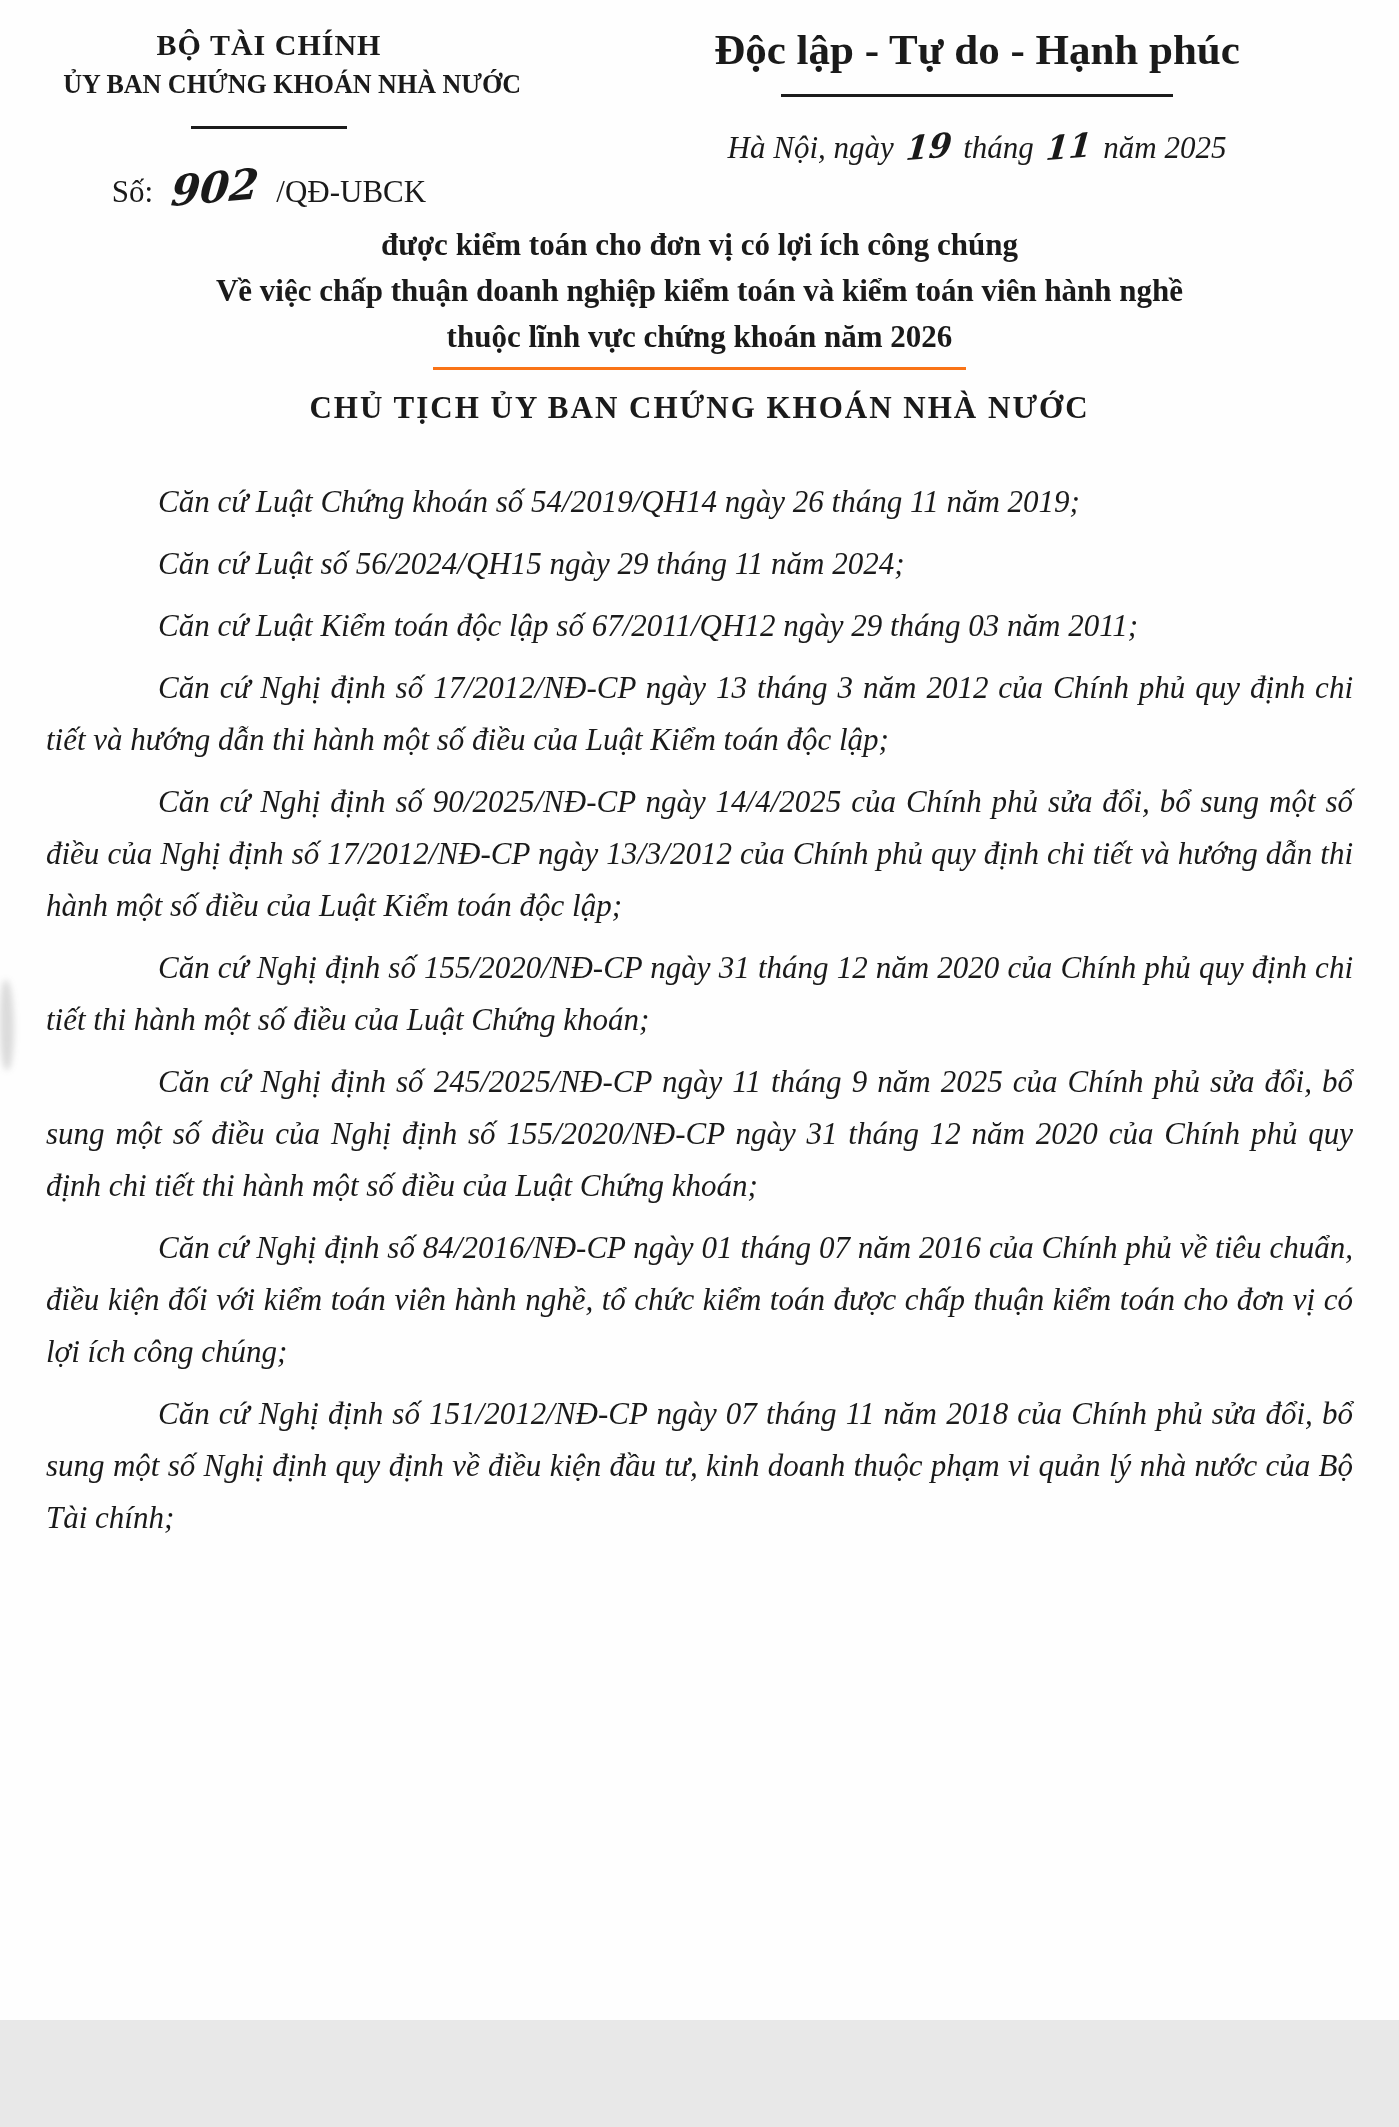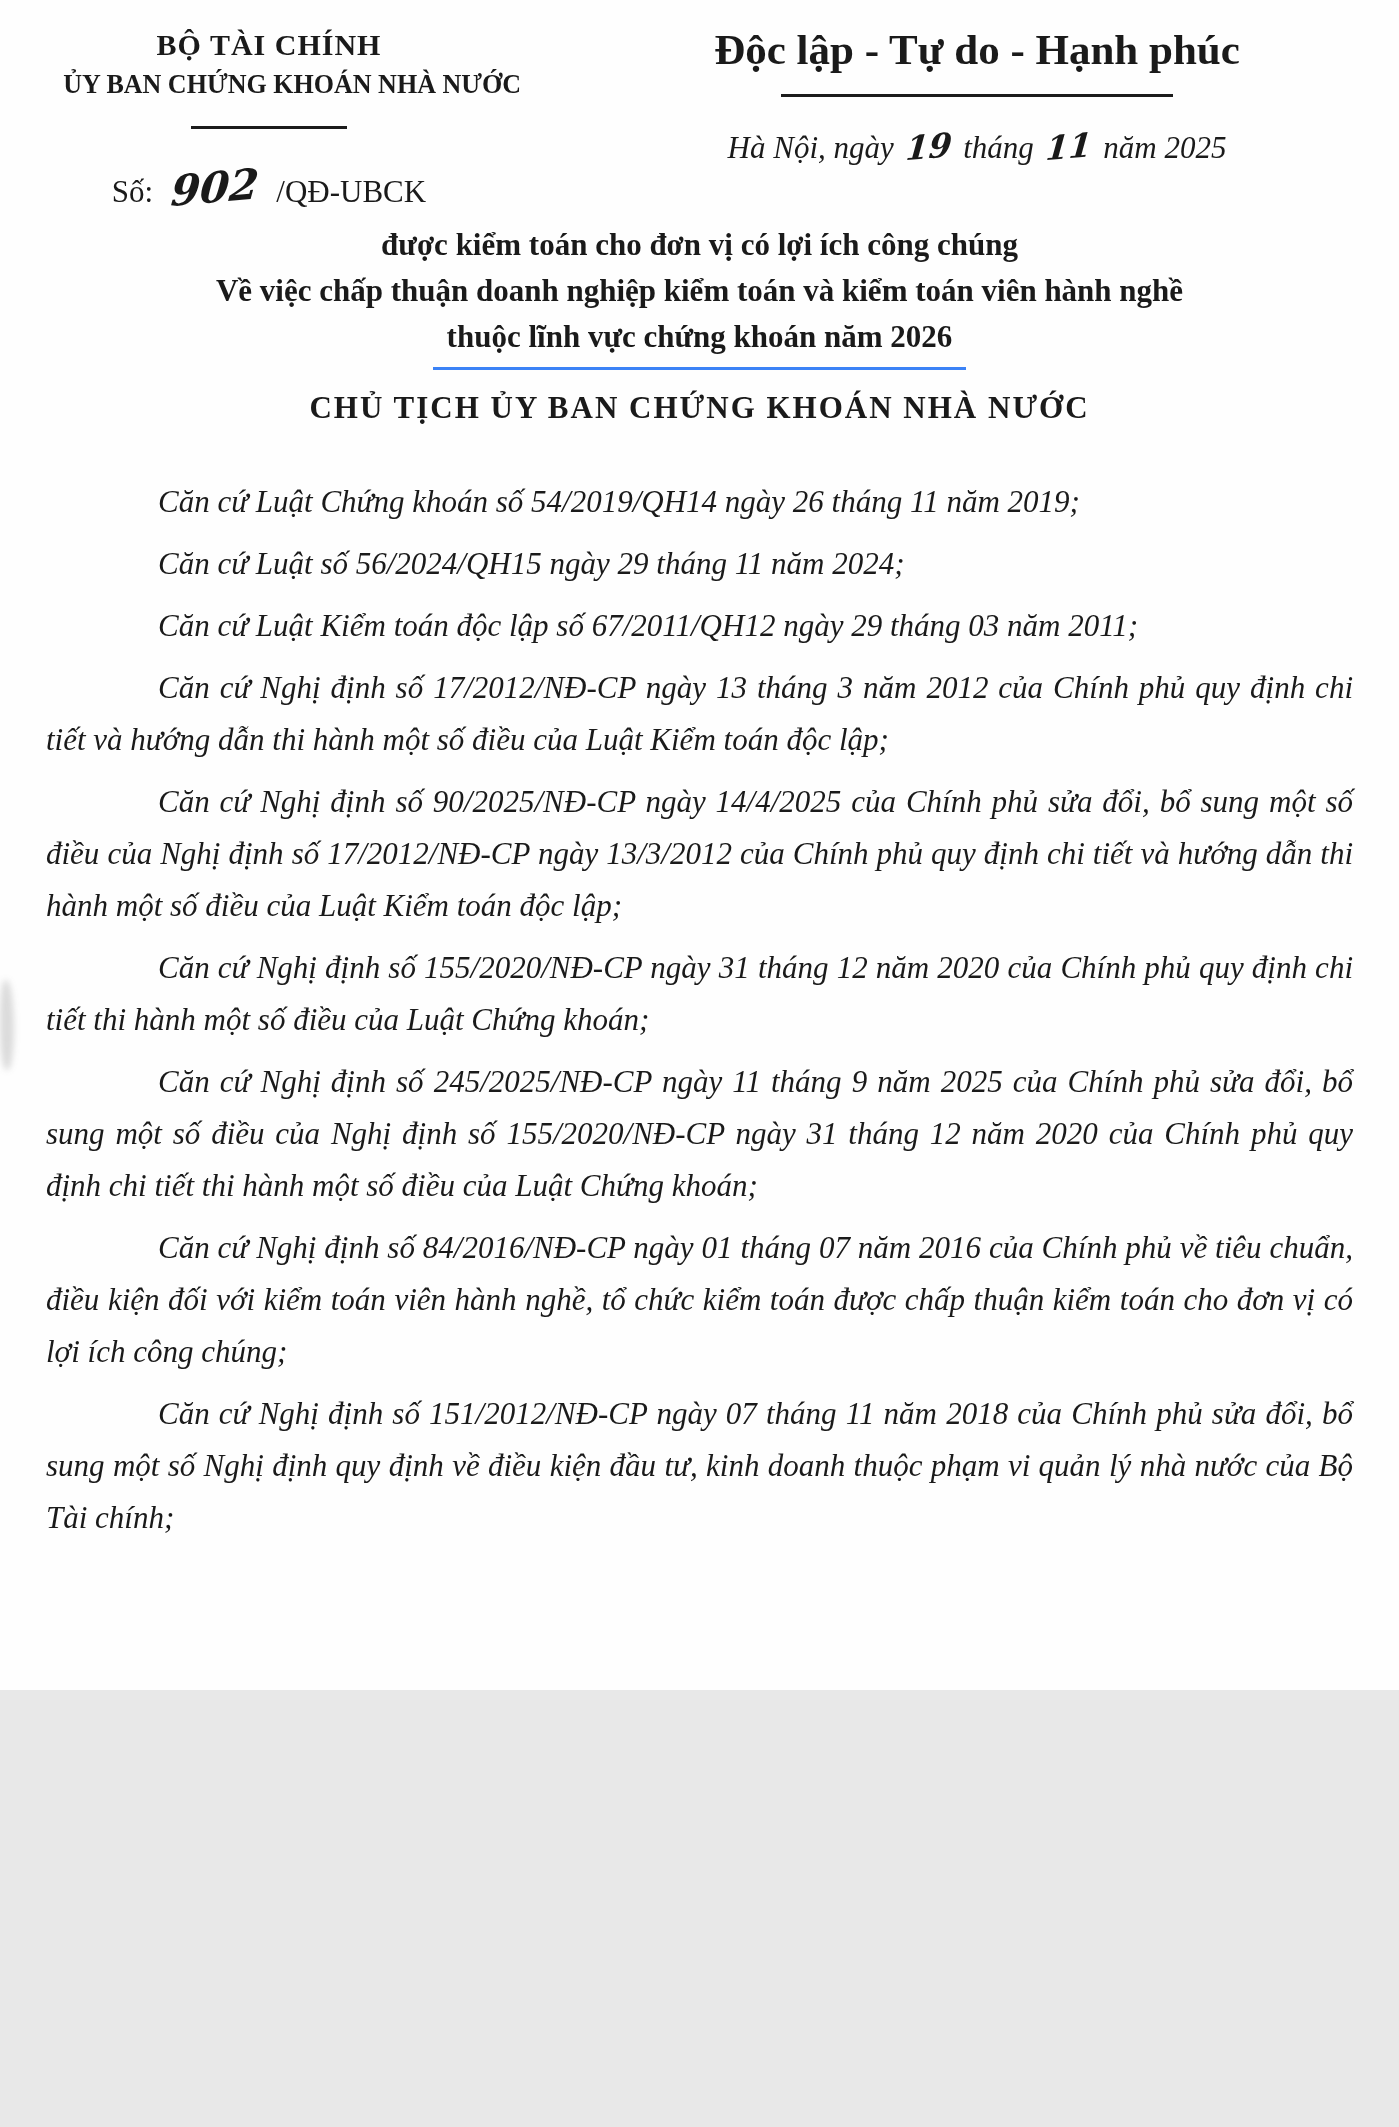--- a/index.html
+++ b/index.html
@@ -3,21 +3,21 @@
 <meta charset="utf-8">
 <style>
   html, body {
     margin: 0;
     padding: 0;
     background: #e8e8e8;
   }
   .page {
     position: relative;
     width: 1399px;
-    height: 1690px;
+    height: 2020px;
     margin: 0 auto;
     background: #fefefe;
     overflow: hidden;
     box-sizing: border-box;
     padding: 26px 46px 0 46px;
     font-family: "Liberation Serif", "DejaVu Serif", serif;
     color: #1a1a1a;
   }
   
   .header {
@@ -104,21 +104,21 @@
   }
   .subject {
     margin-top: 12px;
     text-align: center;
     font-size: 31px;
     font-weight: bold;
     line-height: 46px;
   }
   .subject-line:last-child span {
     display: inline-block;
-    border-bottom: 3px solid #3b82f6;
+    border-bottom: 3px solid #f97316;
     padding: 0 14px 7px 14px;
   }
   .authority {
     margin-top: 20px;
     text-align: center;
     font-size: 31px;
     font-weight: bold;
     letter-spacing: 2px;
     white-space: nowrap;
   }

